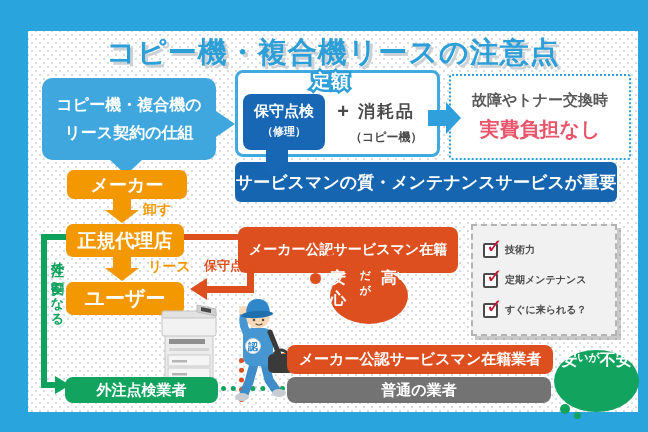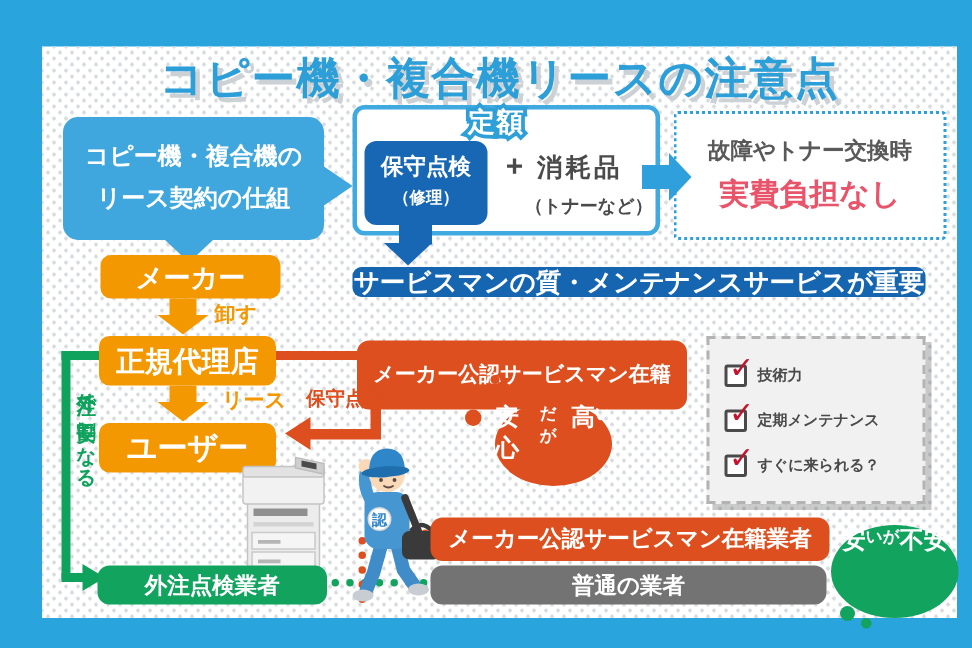--- a/index.html
+++ b/index.html
@@ -59,21 +59,21 @@
     border:2px dotted #2d9fd9; border-radius:3px; flex-direction:column; gap:6px;
   }
   #dotbox .l1 { font-size:15px; font-weight:800; color:#595959; }
   #dotbox .l2 { font-size:20px; font-weight:800; color:#e8546a; }
 
   
   #arr-down-shaft { left:266px; top:145px; width:22px; height:18px; background:#1767b4; z-index:3; }
   #arr-down-head  { left:256px; top:162px; border-left:16px solid transparent; border-right:16px solid transparent; border-top:15px solid #1767b4; z-index:3; }
 
   
-  #impbar { left:235px; top:178px; width:382px; height:20px; background:#1565b0; border-radius:6px; color:#fff; font-size:17px; font-weight:800; }
+  #impbar { left:235px; top:162px; width:382px; height:40px; background:#1565b0; border-radius:6px; color:#fff; font-size:17px; font-weight:800; }
 
   
   .obox { background:#f39800; border-radius:7px; color:#fff; font-weight:800; }
   #maker  { left:67px; top:170px; width:120px; height:29px; font-size:18px; }
   #dealer { left:66px; top:224px; width:118px; height:33px; font-size:19px; }
   #user   { left:66px; top:282px; width:118px; height:33px; font-size:20px; }
   .oshaft { background:#f39800; }
   #arr-o1-shaft { left:113px; top:199px; width:18px; height:12px; }
   #arr-o1-head  { left:105px; top:210px; border-left:17px solid transparent; border-right:17px solid transparent; border-top:13px solid #f39800; }
   #arr-o2-shaft { left:113px; top:257px; width:18px; height:12px; }
@@ -171,21 +171,21 @@
   </div>
 
   <div id="flatbox" class="abs">
     <div id="teigaku" class="abs">定額</div>
     <div id="mntbox" class="abs">
       <div class="l1">保守点検</div>
       <div class="l2">（修理）</div>
     </div>
     <div id="plus-sign" class="abs">+</div>
     <div id="consum" class="abs">消耗品</div>
-    <div id="consum-note" class="abs">（トナーなど）</div>
+    <div id="consum-note" class="abs">（コピー機）</div>
   </div>
 
   <div id="arr-right-shaft" class="abs"></div>
   <div id="arr-right-head" class="tri"></div>
 
   <div id="dotbox" class="abs flexc">
     <div class="l1">故障やトナー交換時</div>
     <div class="l2">実費負担なし</div>
   </div>
 

